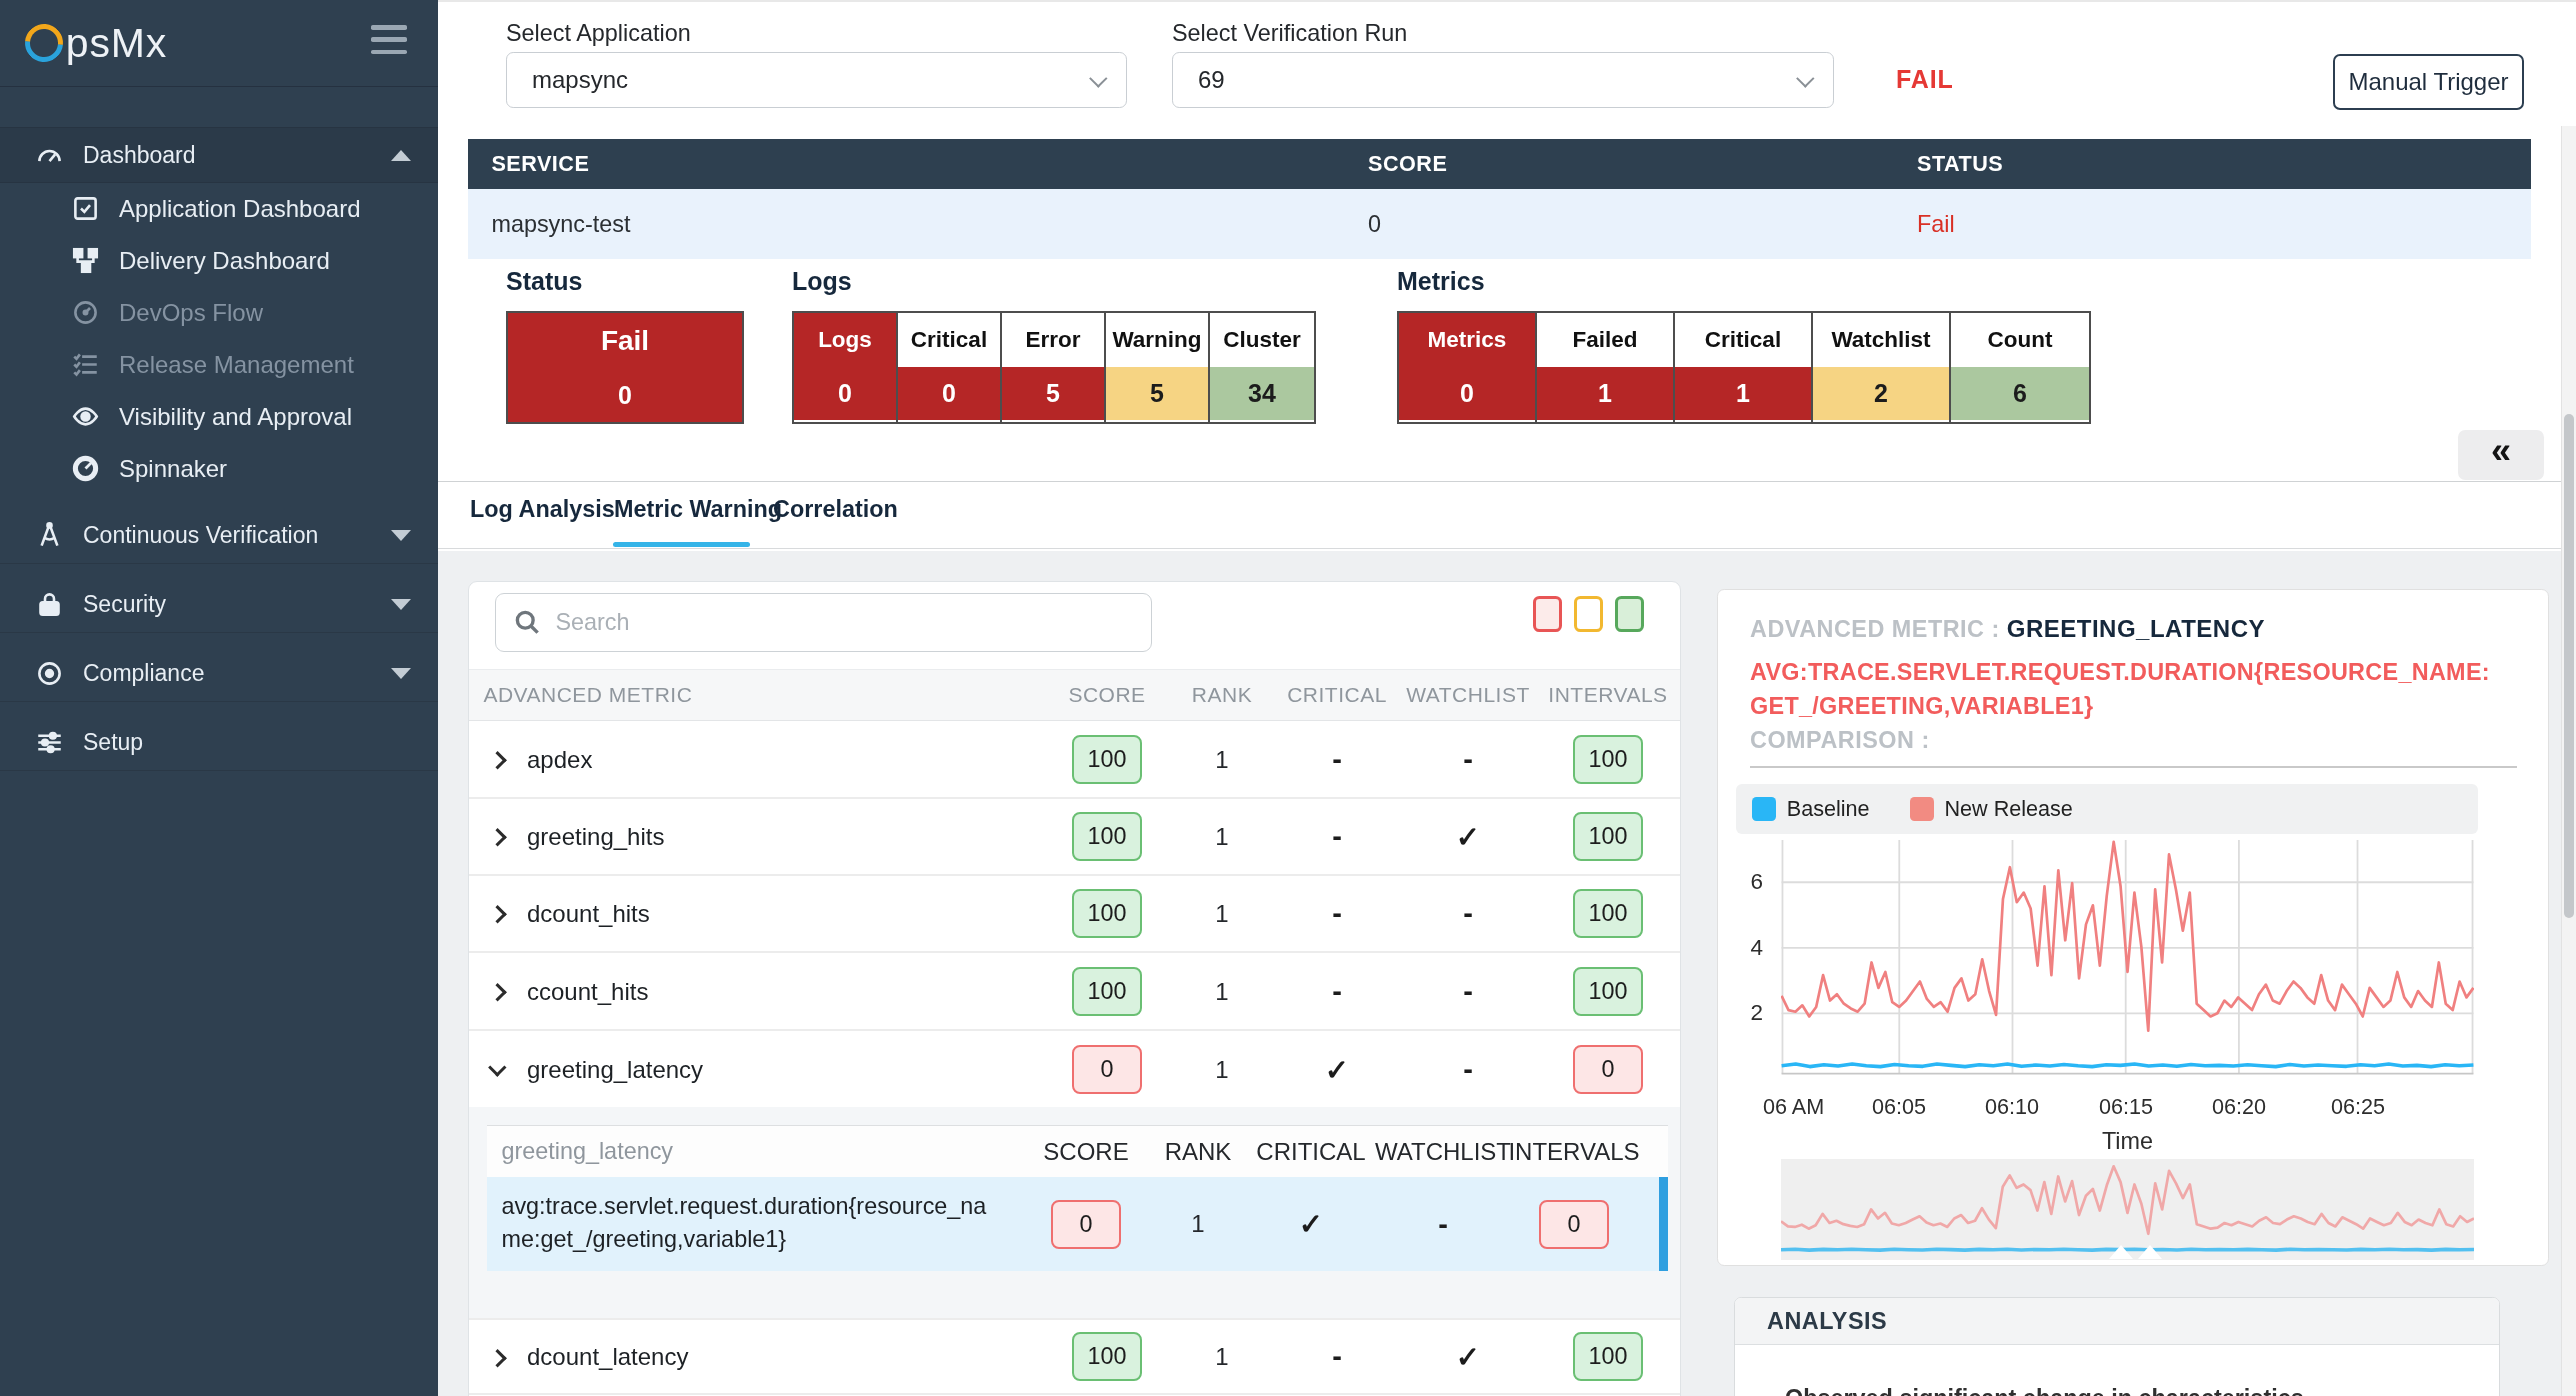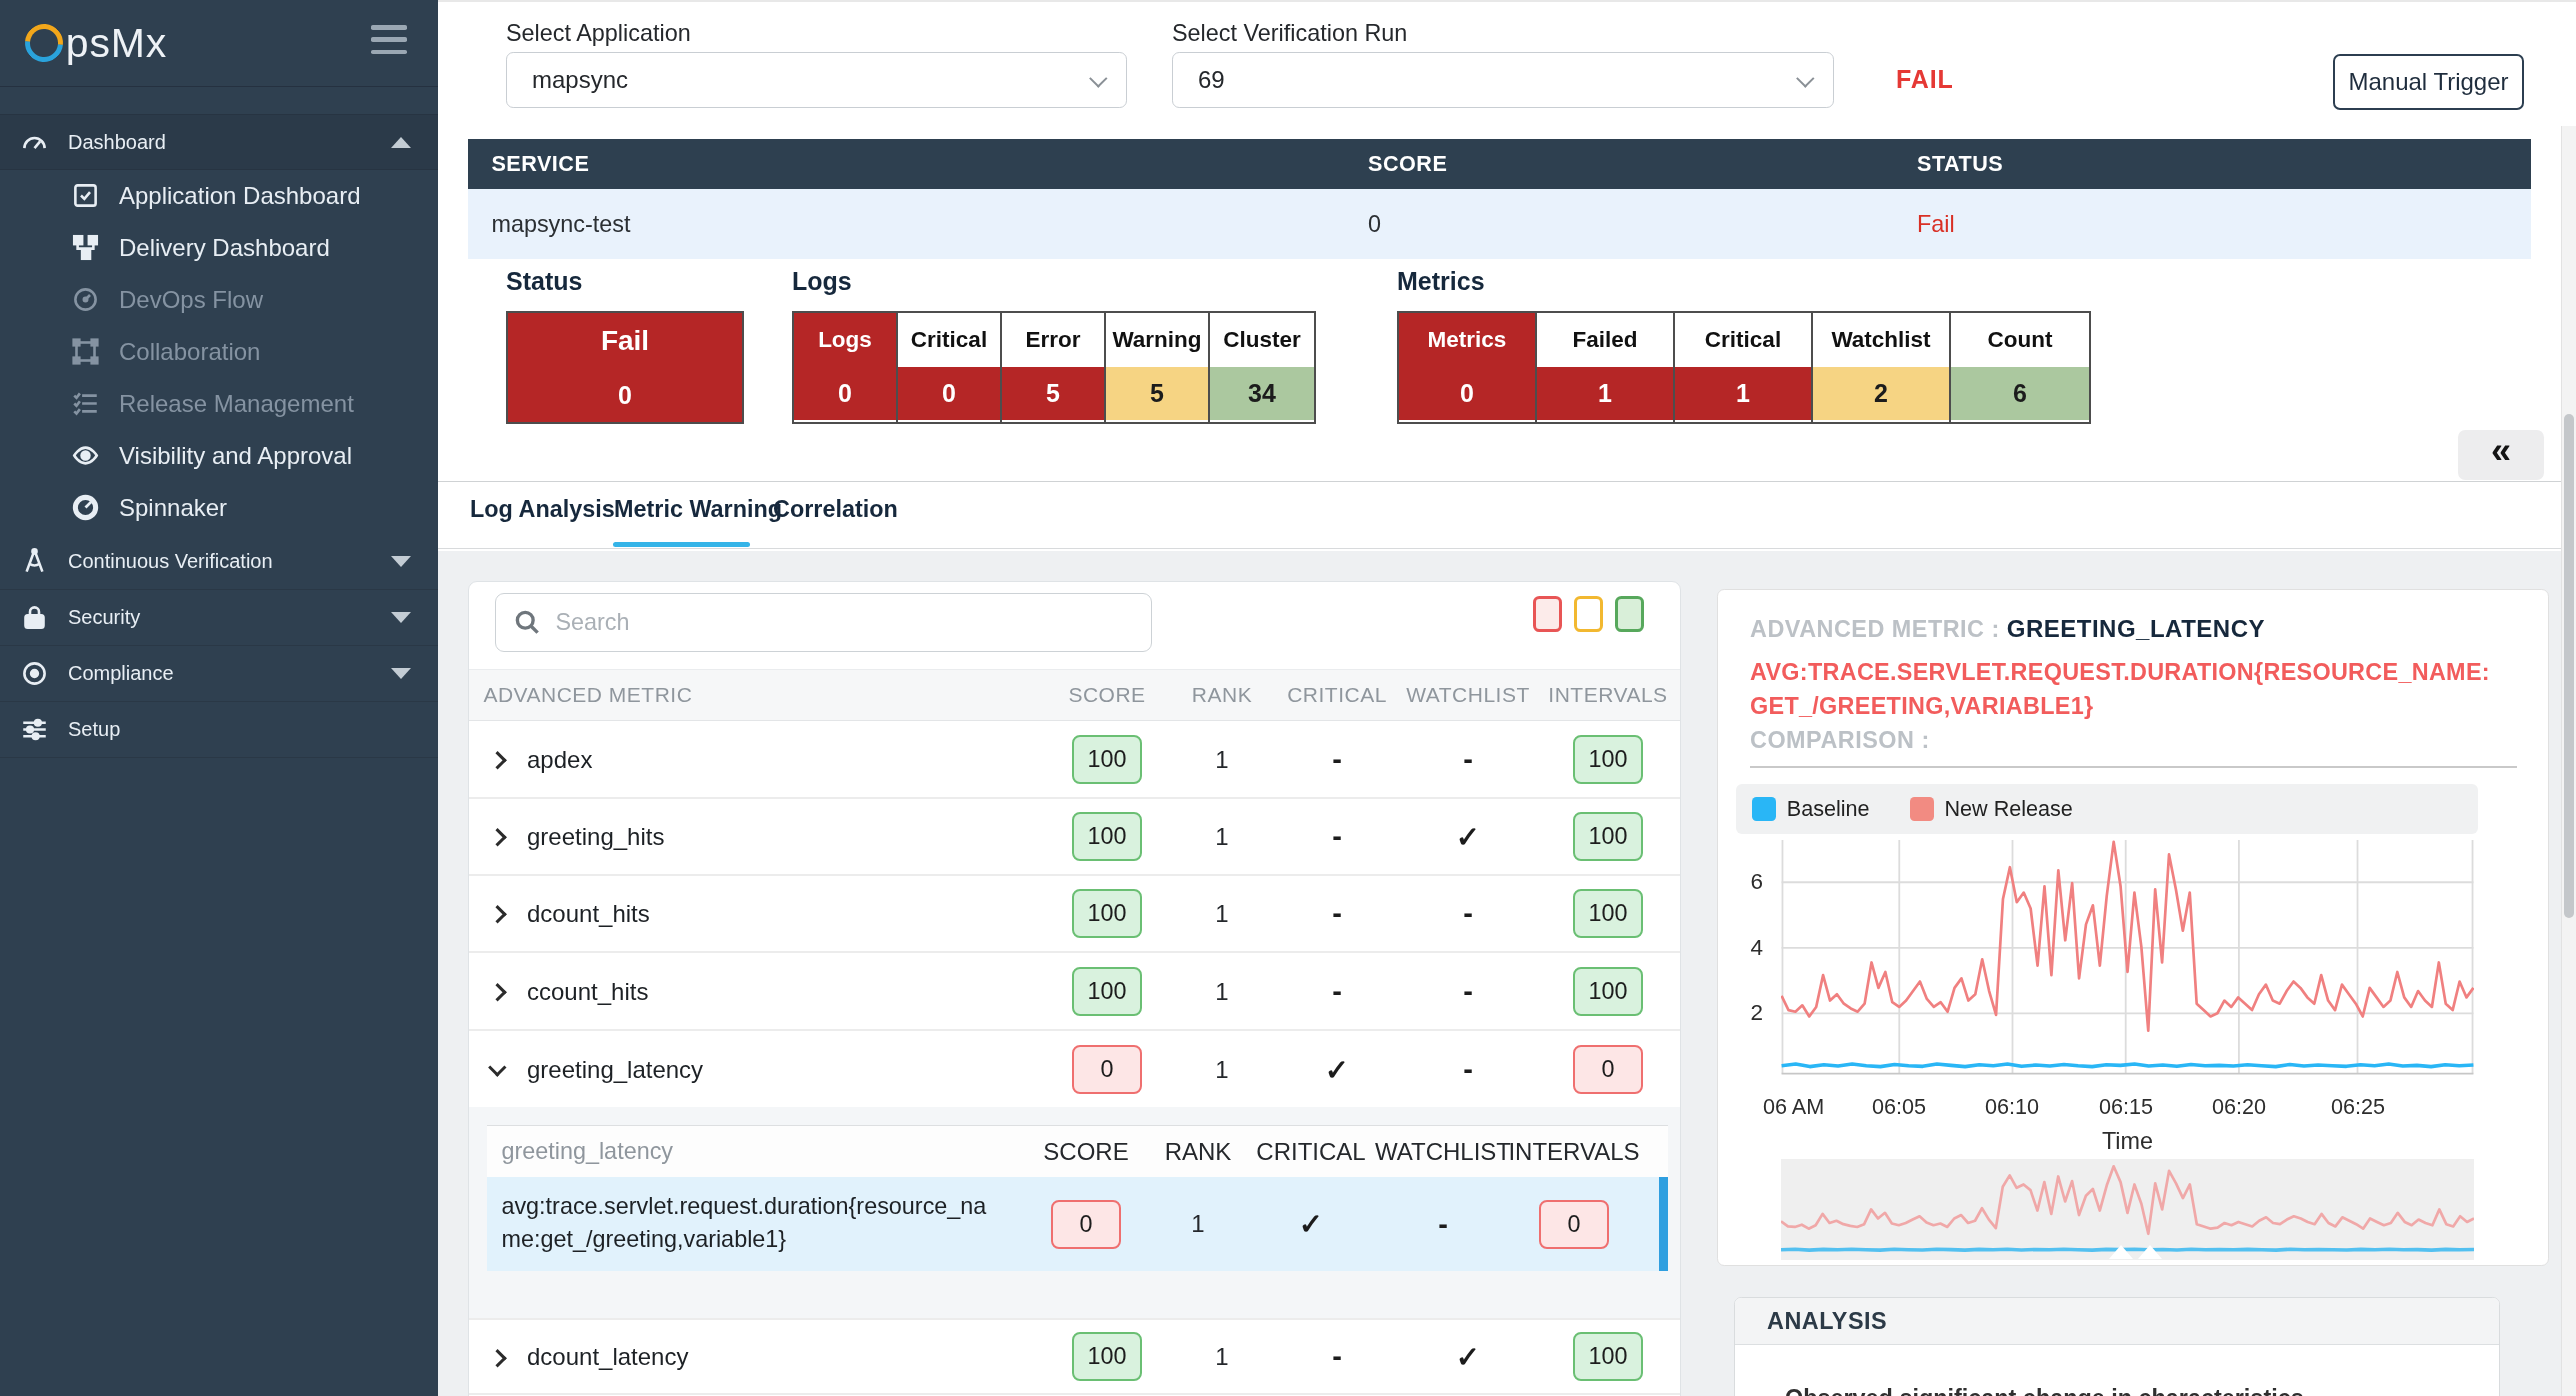--- a/index.html
+++ b/index.html
@@ -10,21 +10,21 @@
   
   .sidebar { position:absolute; left:0; top:0; width:438px; height:1397px; background:#2f4050; z-index:5; }
   .logo-row { position:relative; height:87px; border-bottom:1.8px solid #253140; display:flex; align-items:center; padding:12px 25px; }
   .logo { display:flex; align-items:center; color:#eef2f6; font-size:41px; font-weight:400; letter-spacing:0.9px; }
   .logo-o { display:inline-block; width:38px; height:38px; border-radius:50%; border:5.4px solid;
             border-color:#f2a71b #f2a71b #2aa3dc #2aa3dc; transform:rotate(-40deg); margin-right:2.7px; }
   .hamburger { position:absolute; right:31px; top:25px; width:36px; height:29px; display:flex; flex-direction:column; justify-content:space-between; cursor:pointer; }
   .hamburger span { display:block; height:4.5px; background:#9aa7b3; border-radius:1.8px; }
   .nav { position:absolute; top:114px; left:0; width:100%; }
   .nav-item { position:relative; display:flex; align-items:center; height:52px; color:#e8eef4; font-size:24px; cursor:pointer; }
-  .nav-item.section { height:56px; background:#2b3a49; border-top:1.8px solid #273442; border-bottom:1.8px solid #273442; font-size:20px; padding-left:19px; }
+  .nav-item.section { height:56px; background:#2b3a49; border-top:1.8px solid #273442; border-bottom:1.8px solid #273442; font-size:23px; padding-left:34px;margin-top:13px; }
   .nav-item.section.closed { background:#2f4050; border-top:none; border-bottom:1.8px solid #2a3846; }
   .nav-item.sub { padding-left:70px; border-bottom:0.9px solid #35465715; }
   .nav-item.dim { color:#8painted; }
   .nav-item .icon { display:inline-flex; width:31px; justify-content:center; margin-right:18px; flex:none; }
   .nav-item svg { width:27px; height:27px; stroke:currentColor; fill:none; stroke-width:2.3; }
   .nav-item.dim { color:#8593a2; }
   .caret { position:absolute; right:27px; width:0; height:0; border-left:10px solid transparent; border-right:10px solid transparent; }
   .caret.up { border-bottom:11.7px solid #c3ccd4; }
   .caret.down { border-top:11.7px solid #c3ccd4; }
 
@@ -180,32 +180,20 @@
               <circle cx="12" cy="12" r="9"></circle>
               <path d="M12 12l4-4"></path>
               <circle cx="12" cy="12" r="1.5" fill="currentColor"></circle>
             </svg>
           </span>
         <span>DevOps Flow</span>
       </div>
       <div class="nav-item sub dim">
         <span class="icon">
             <svg viewBox="0 0 24 24">
-              <rect x="4" y="4" width="16" height="16"></rect>
-              <rect x="1.5" y="1.5" width="5" height="5" fill="currentColor"></rect>
-              <rect x="17.5" y="1.5" width="5" height="5" fill="currentColor"></rect>
-              <rect x="1.5" y="17.5" width="5" height="5" fill="currentColor"></rect>
-              <rect x="17.5" y="17.5" width="5" height="5" fill="currentColor"></rect>
-            </svg>
-          </span>
-        <span>Collaboration</span>
-      </div>
-      <div class="nav-item sub dim">
-        <span class="icon">
-            <svg viewBox="0 0 24 24">
               <path d="M9 5h13M9 12h13M9 19h13M2 5l2 2 3-4M2 12l2 2 3-4M2 19l2 2 3-4"></path>
             </svg>
           </span>
         <span>Release Management</span>
       </div>
       <div class="nav-item sub">
         <span class="icon">
             <svg viewBox="0 0 24 24">
               <path d="M2 12s4-7 10-7 10 7 10 7-4 7-10 7-10-7-10-7z"></path>
               <circle cx="12" cy="12" r="3.5" fill="currentColor"></circle>

